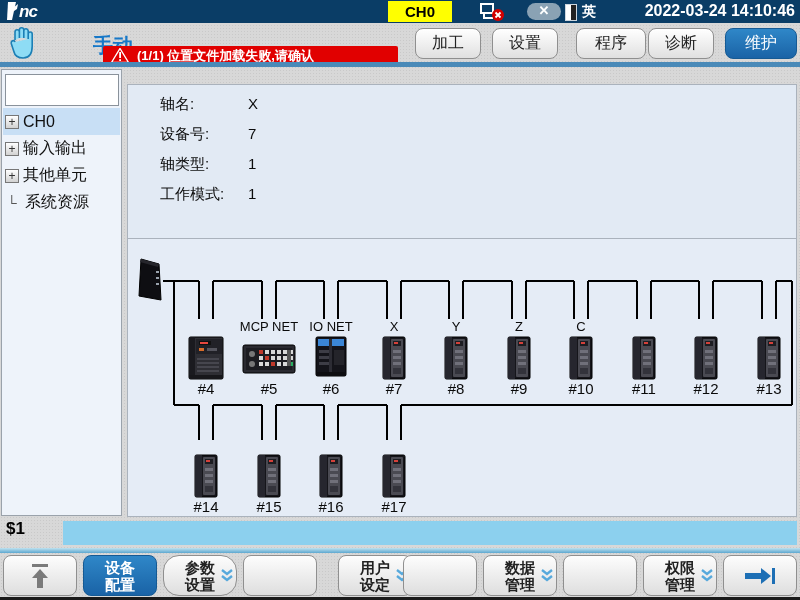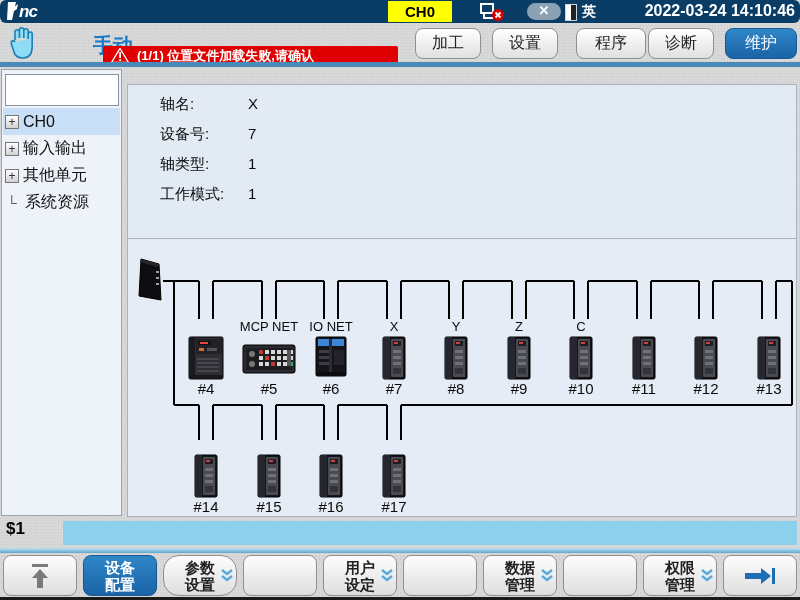--- a/index.html
+++ b/index.html
@@ -4,21 +4,21 @@
 <style>
   html,body{margin:0;padding:0;}
   #root{position:relative;width:800px;height:600px;overflow:hidden;
         font-family:"Liberation Sans",sans-serif;
         background-color:#d8d8d8;
         background-image:radial-gradient(#c9c9c9 22%,transparent 23%);
         background-size:3px 3px;}
   .abs{position:absolute;}
 
   
-  #header{left:0;top:0;width:800px;height:23px;background:#0a3d66;border-radius:6px;}
+  #header{left:0;top:0;width:800px;height:23px;background:#0a3d66;}
   #brand{left:6px;top:0px;color:#fff;font-weight:bold;font-style:italic;font-size:18px;letter-spacing:-1px;}
   #channel-badge{left:388px;top:1px;width:64px;height:21px;background:#ffff00;color:#000;
         font-size:15px;font-weight:bold;text-align:center;line-height:21px;}
   #net-icon{left:479px;top:2px;}
   #disc-icon{left:527px;top:3px;width:34px;height:17px;background:#8aa2b4;border-radius:9px;
         color:#fff;font-weight:bold;text-align:center;line-height:16px;font-size:13px;}
   #book-icon{left:565px;top:4px;width:10px;height:15px;background:#fff;border:1px solid #cdd6de;}
   #book-icon div{position:absolute;right:0;top:0;width:5px;height:15px;background:#222;}
   #lang{left:582px;top:3px;color:#fff;font-size:14px;font-weight:bold;}
   #datetime{right:5px;top:2px;color:#fff;font-size:16px;font-weight:bold;}
@@ -373,21 +373,21 @@
         <div class="tb-lines">
           <div>参数</div>
           <div>设置</div>
         </div>
         <span class="tb-chevron"><svg width="14" height="16" viewBox="0 0 14 16">
             <path d="M2 2 L7 6 L12 2" stroke="#57a9dc" stroke-width="2.4" fill="none"></path>
             <path d="M2 8 L7 12 L12 8" stroke="#57a9dc" stroke-width="2.4" fill="none"></path>
           </svg></span>
       </div>
       <div class="tb-btn" style="left: 243px;"></div>
-      <div class="tb-btn" style="left: 323px;">
+      <div class="tb-btn" style="left: 338px;">
         <div class="tb-lines">
           <div>用户</div>
           <div>设定</div>
         </div>
         <span class="tb-chevron"><svg width="14" height="16" viewBox="0 0 14 16">
             <path d="M2 2 L7 6 L12 2" stroke="#57a9dc" stroke-width="2.4" fill="none"></path>
             <path d="M2 8 L7 12 L12 8" stroke="#57a9dc" stroke-width="2.4" fill="none"></path>
           </svg></span>
       </div>
       <div class="tb-btn" style="left: 403px;"></div>

